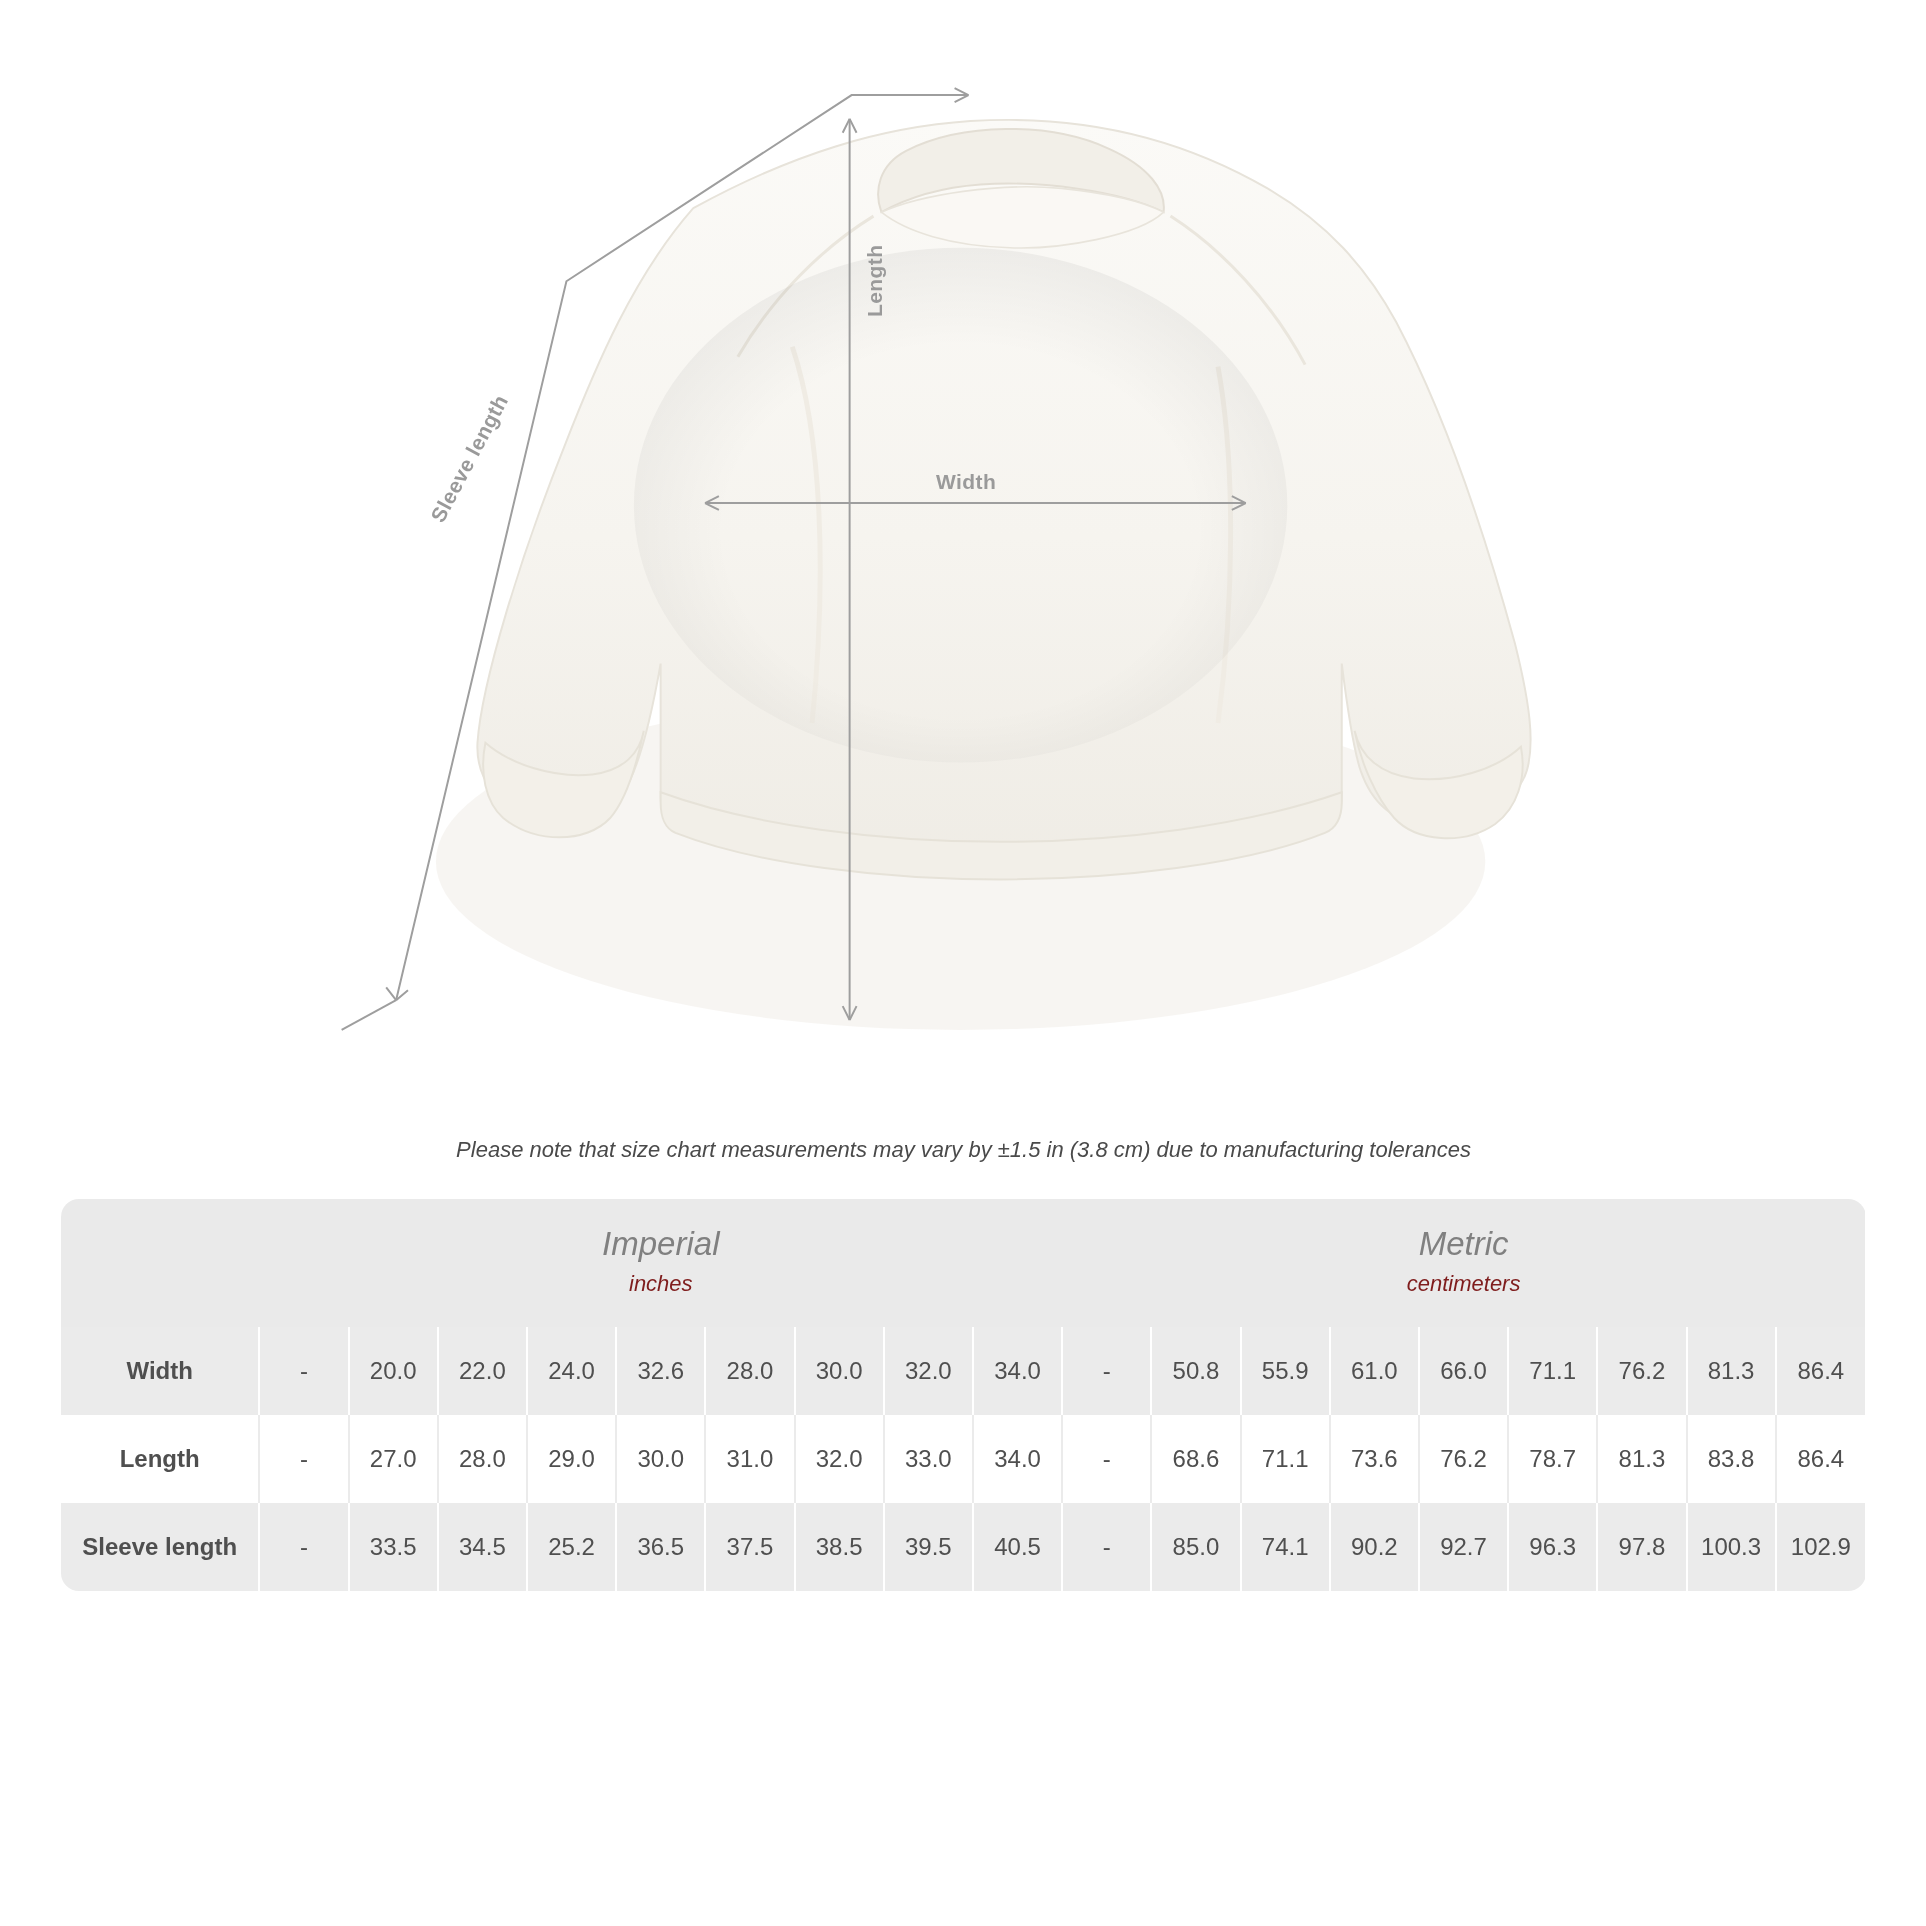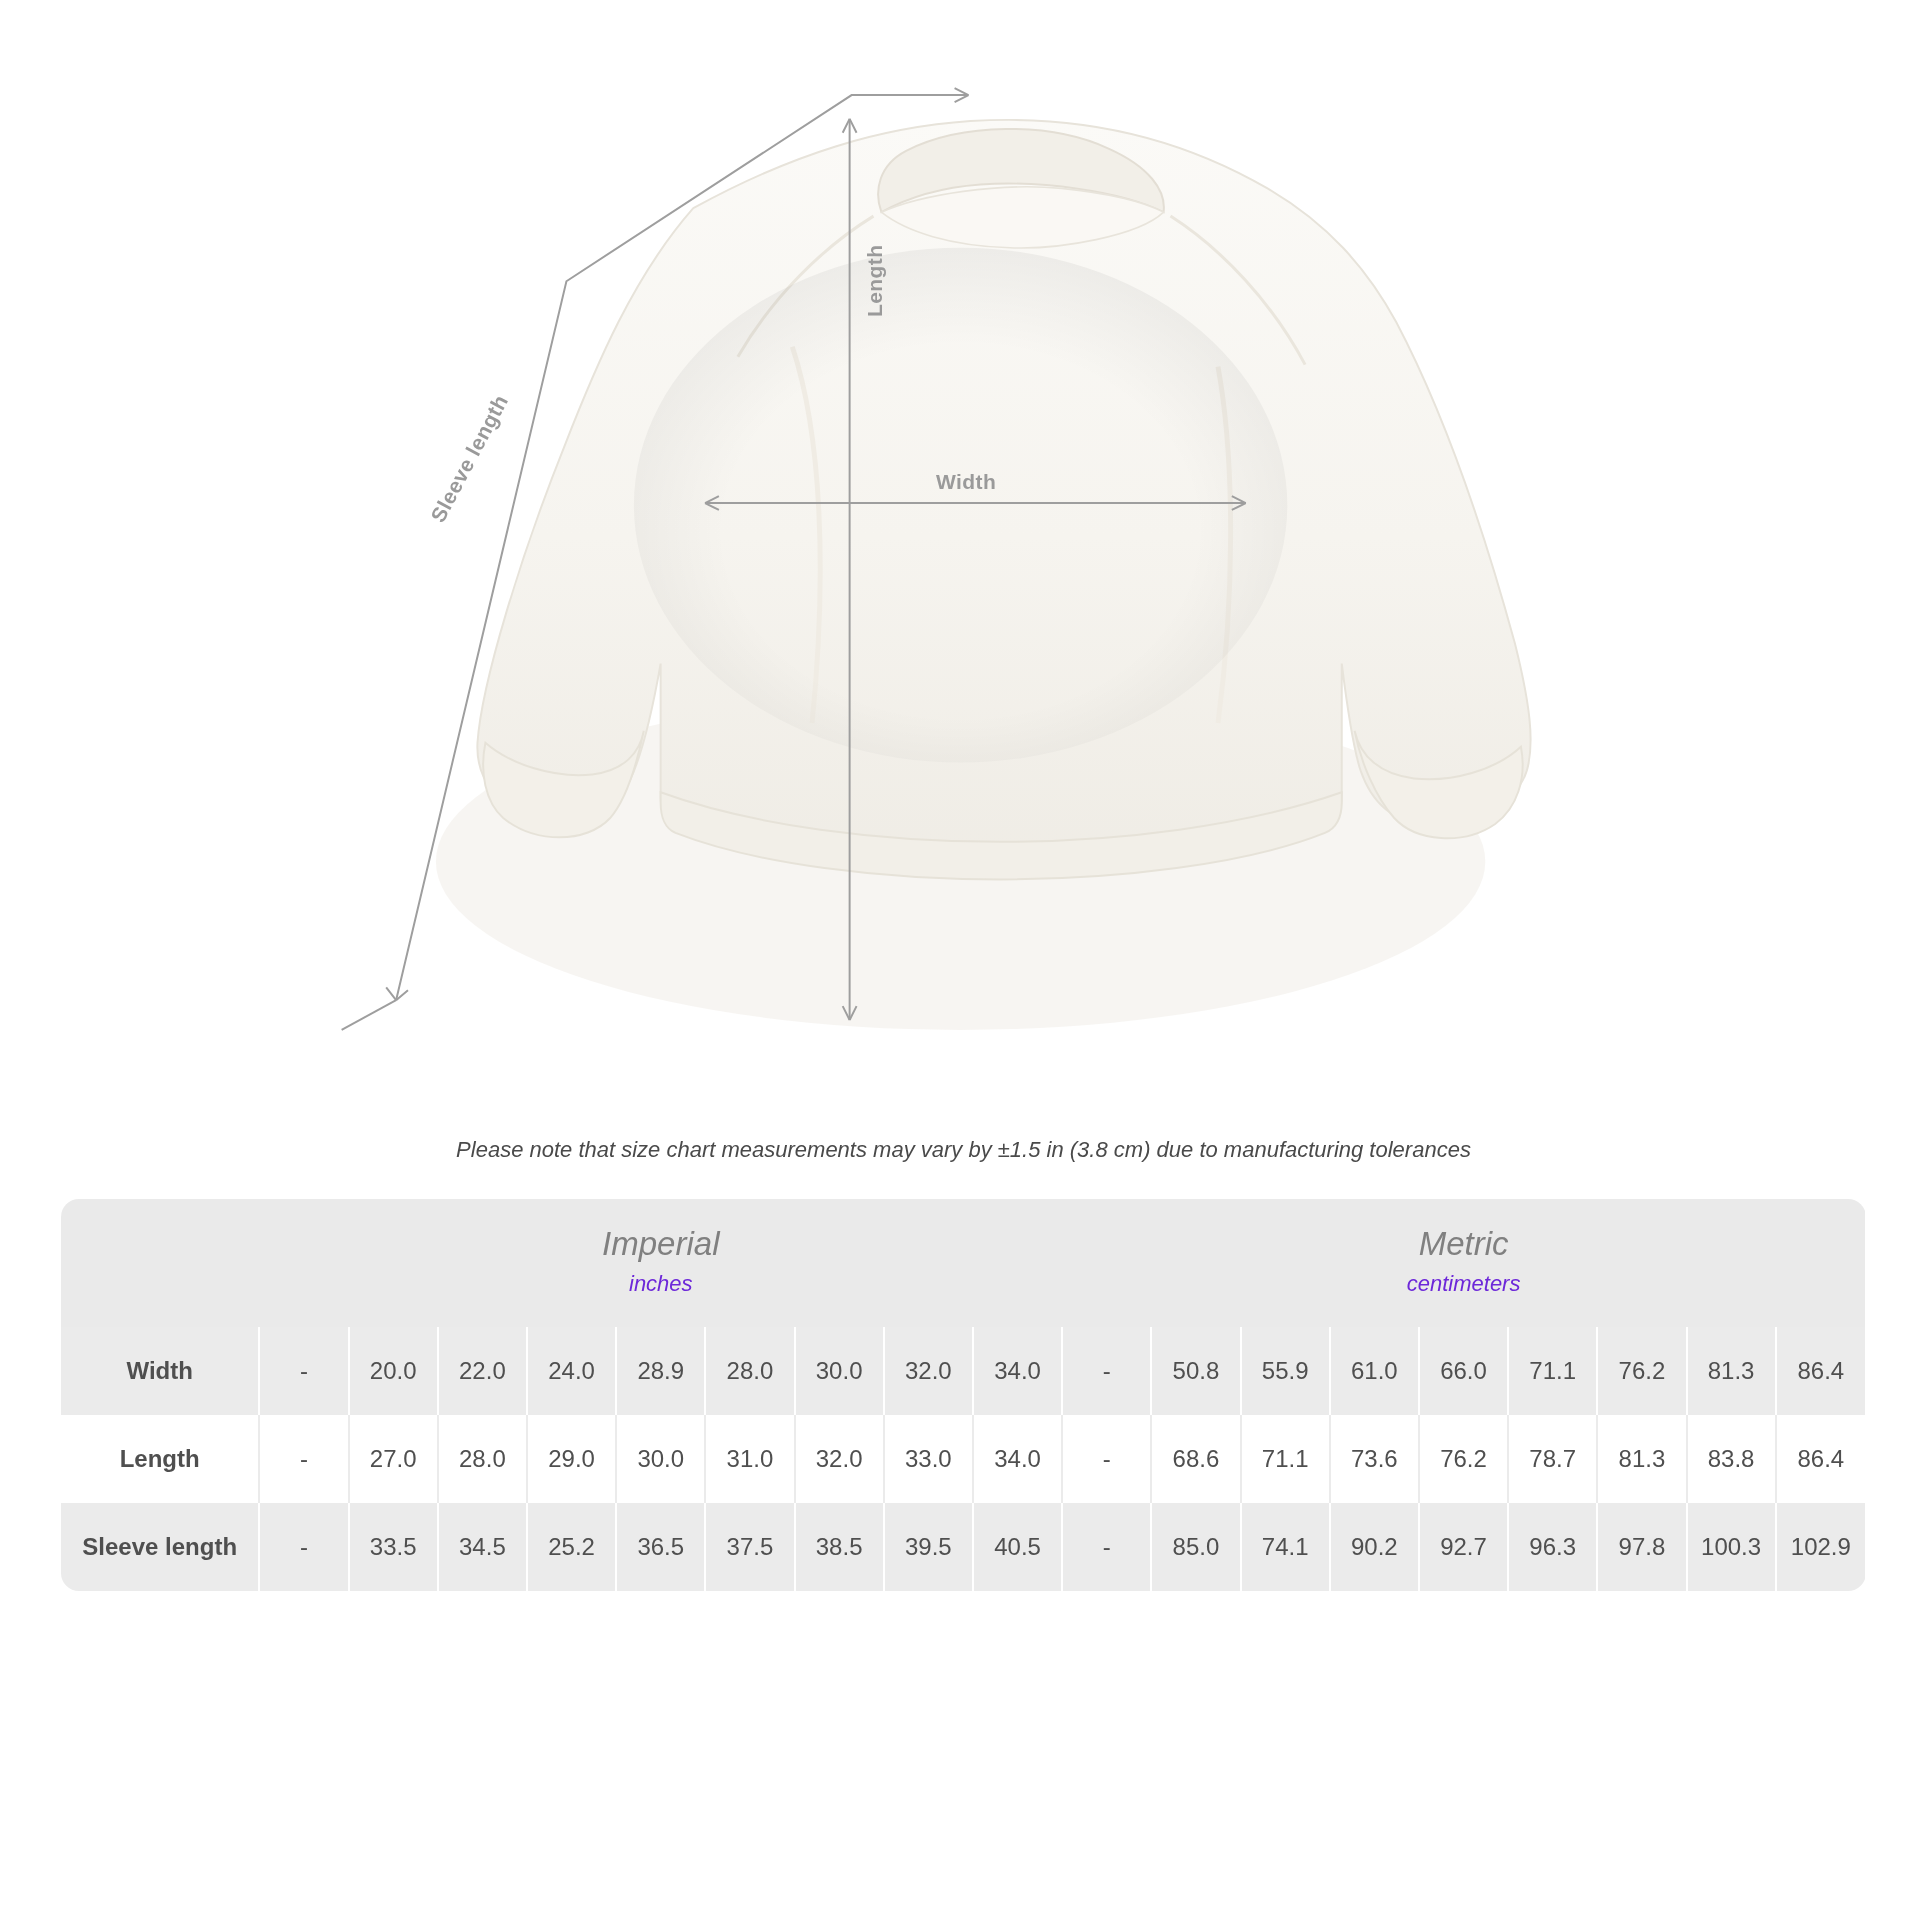--- a/index.html
+++ b/index.html
@@ -102,21 +102,21 @@
   }
   .unit-system {
     font-size: 33px;
     font-weight: normal;
     font-style: italic;
     color: #808080;
   }
   .unit-sub {
     font-size: 22px;
     font-style: italic;
-    color: #6d28d9;
+    color: #7f1d1d;
     margin-top: 8px;
   }
   .unit-blank { background: #eaeaea; }
 
   
   .hdr td, .hdr th {
     background: #ffffff;
     padding: 30px 0;
     font-weight: bold;
     color: #555;
@@ -281,21 +281,21 @@
             <div class="unit-system">Metric</div>
             <div class="unit-sub">centimeters</div>
           </td>
         </tr>
         <tr class="band band-grey">
           <td class="rowlabel first-col">Width</td>
           <td class="cell">-</td>
           <td class="cell">20.0</td>
           <td class="cell">22.0</td>
           <td class="cell">24.0</td>
-          <td class="cell">28.9</td>
+          <td class="cell">32.6</td>
           <td class="cell">28.0</td>
           <td class="cell">30.0</td>
           <td class="cell">32.0</td>
           <td class="cell">34.0</td>
           <td class="cell">-</td>
           <td class="cell">50.8</td>
           <td class="cell">55.9</td>
           <td class="cell">61.0</td>
           <td class="cell">66.0</td>
           <td class="cell">71.1</td>

